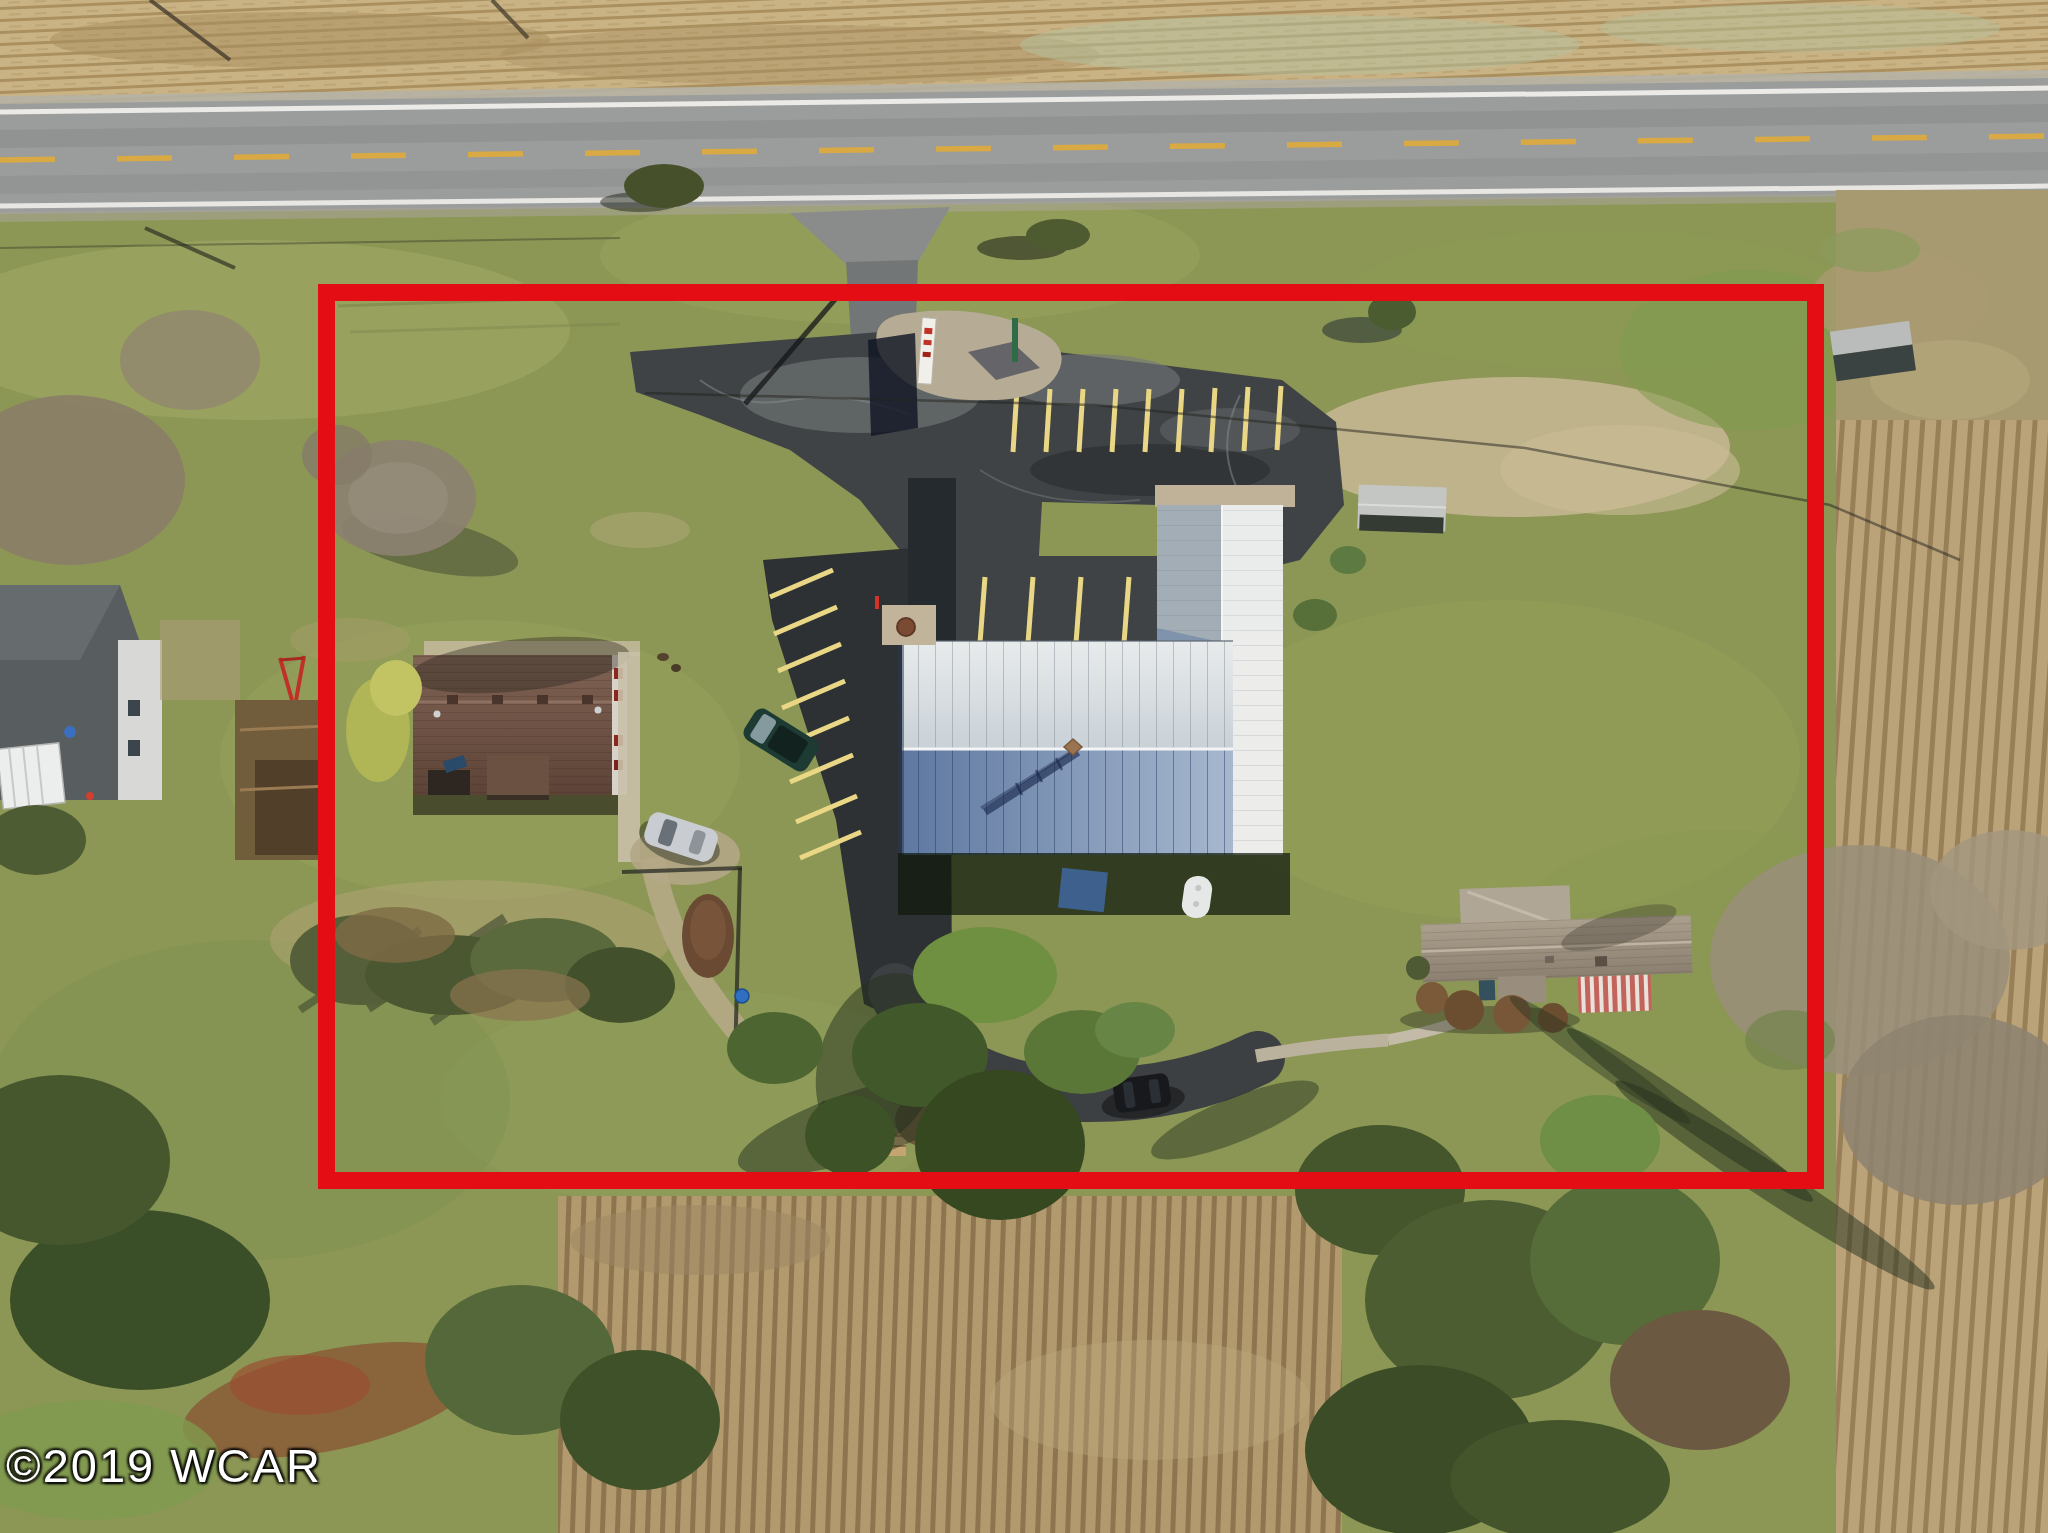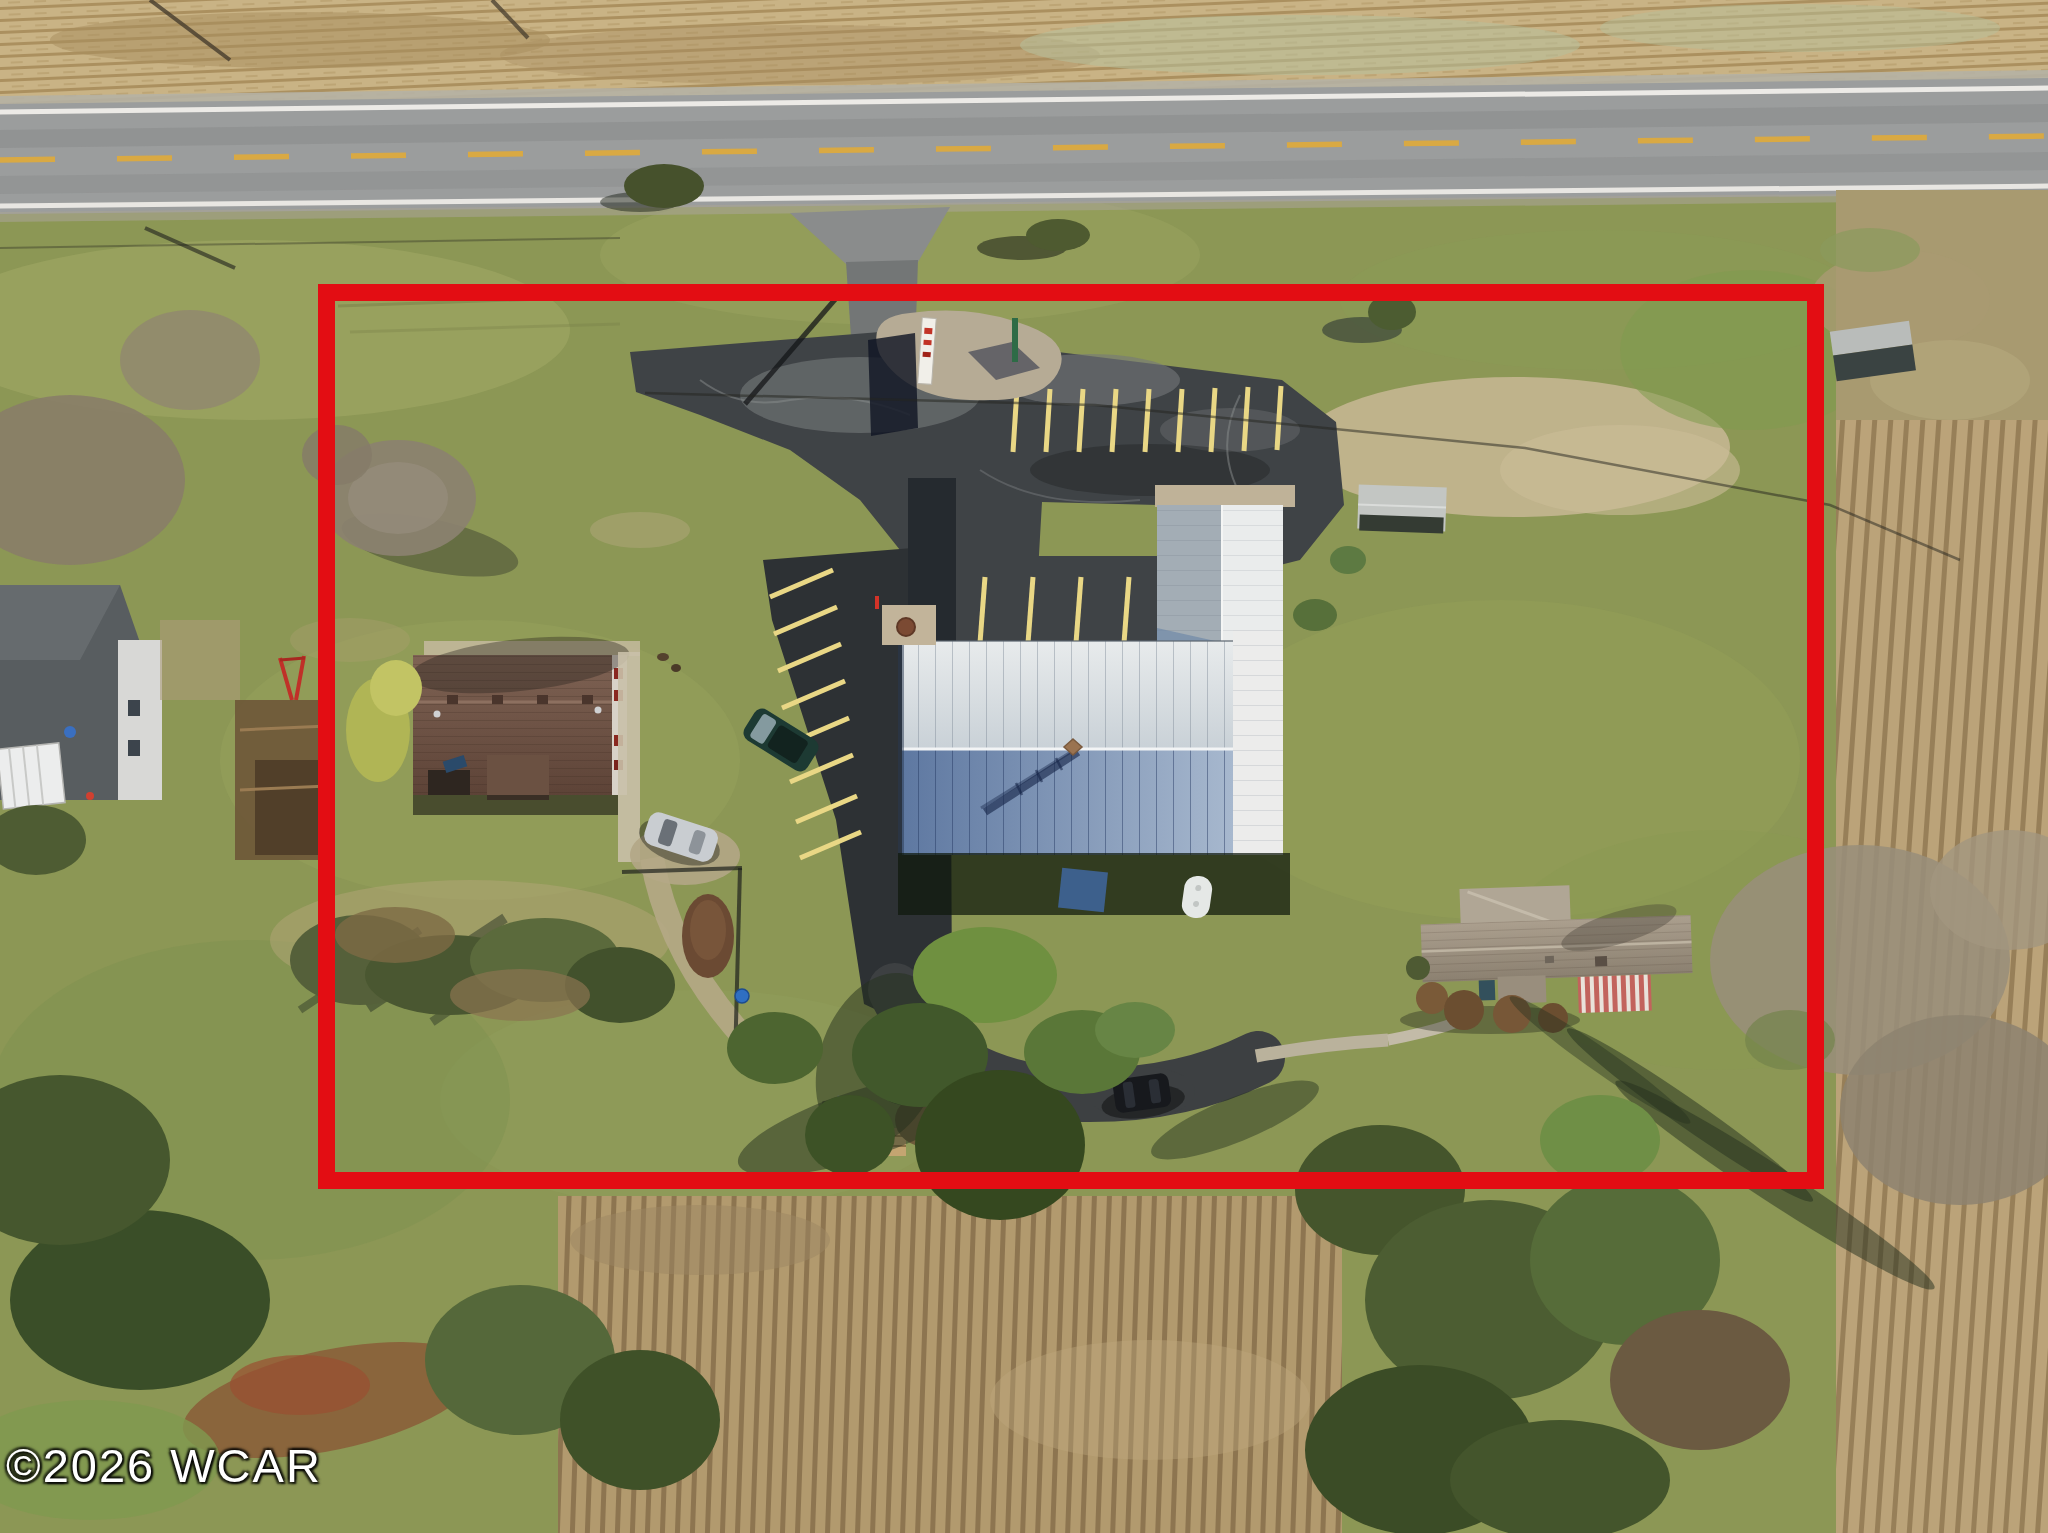--- a/index.html
+++ b/index.html
@@ -441,14 +441,14 @@
     <ellipse cx="330" cy="1400" rx="150" ry="50" fill="#8a5f3a" opacity=".9" transform="rotate(-12 330 1400)"></ellipse>
     <ellipse cx="300" cy="1385" rx="70" ry="30" fill="#9a4f30" opacity=".7"></ellipse>
     <ellipse cx="520" cy="1360" rx="95" ry="75" fill="#55683a"></ellipse>
     <ellipse cx="640" cy="1420" rx="80" ry="70" fill="#3f5128"></ellipse>
     <ellipse cx="90" cy="1460" rx="130" ry="60" fill="#7f9a4f" opacity=".8"></ellipse>
   </g>
 
   <rect x="326.5" y="292.5" width="1489" height="888" fill="none" stroke="#e30d13" stroke-width="17"></rect>
 </svg>
 
-<div class="watermark">©2026 WCAR</div>
+<div class="watermark">©2019 WCAR</div>
 </div>
 
 </body></html>

